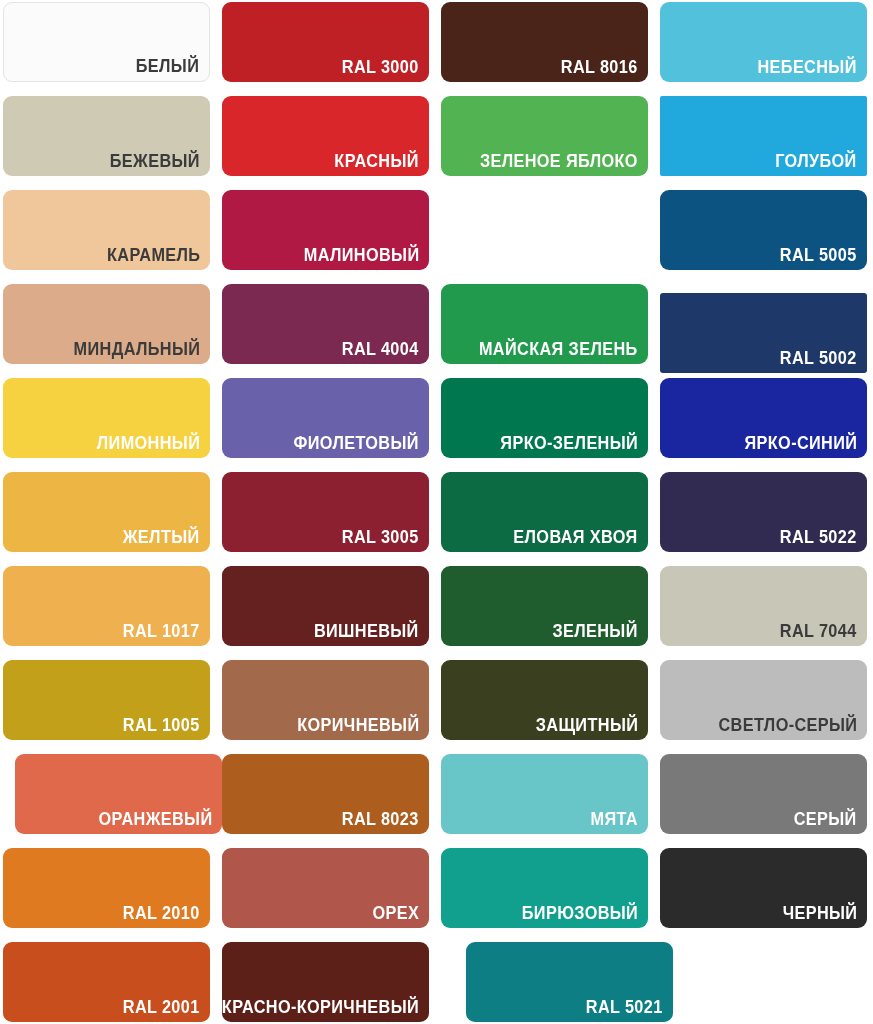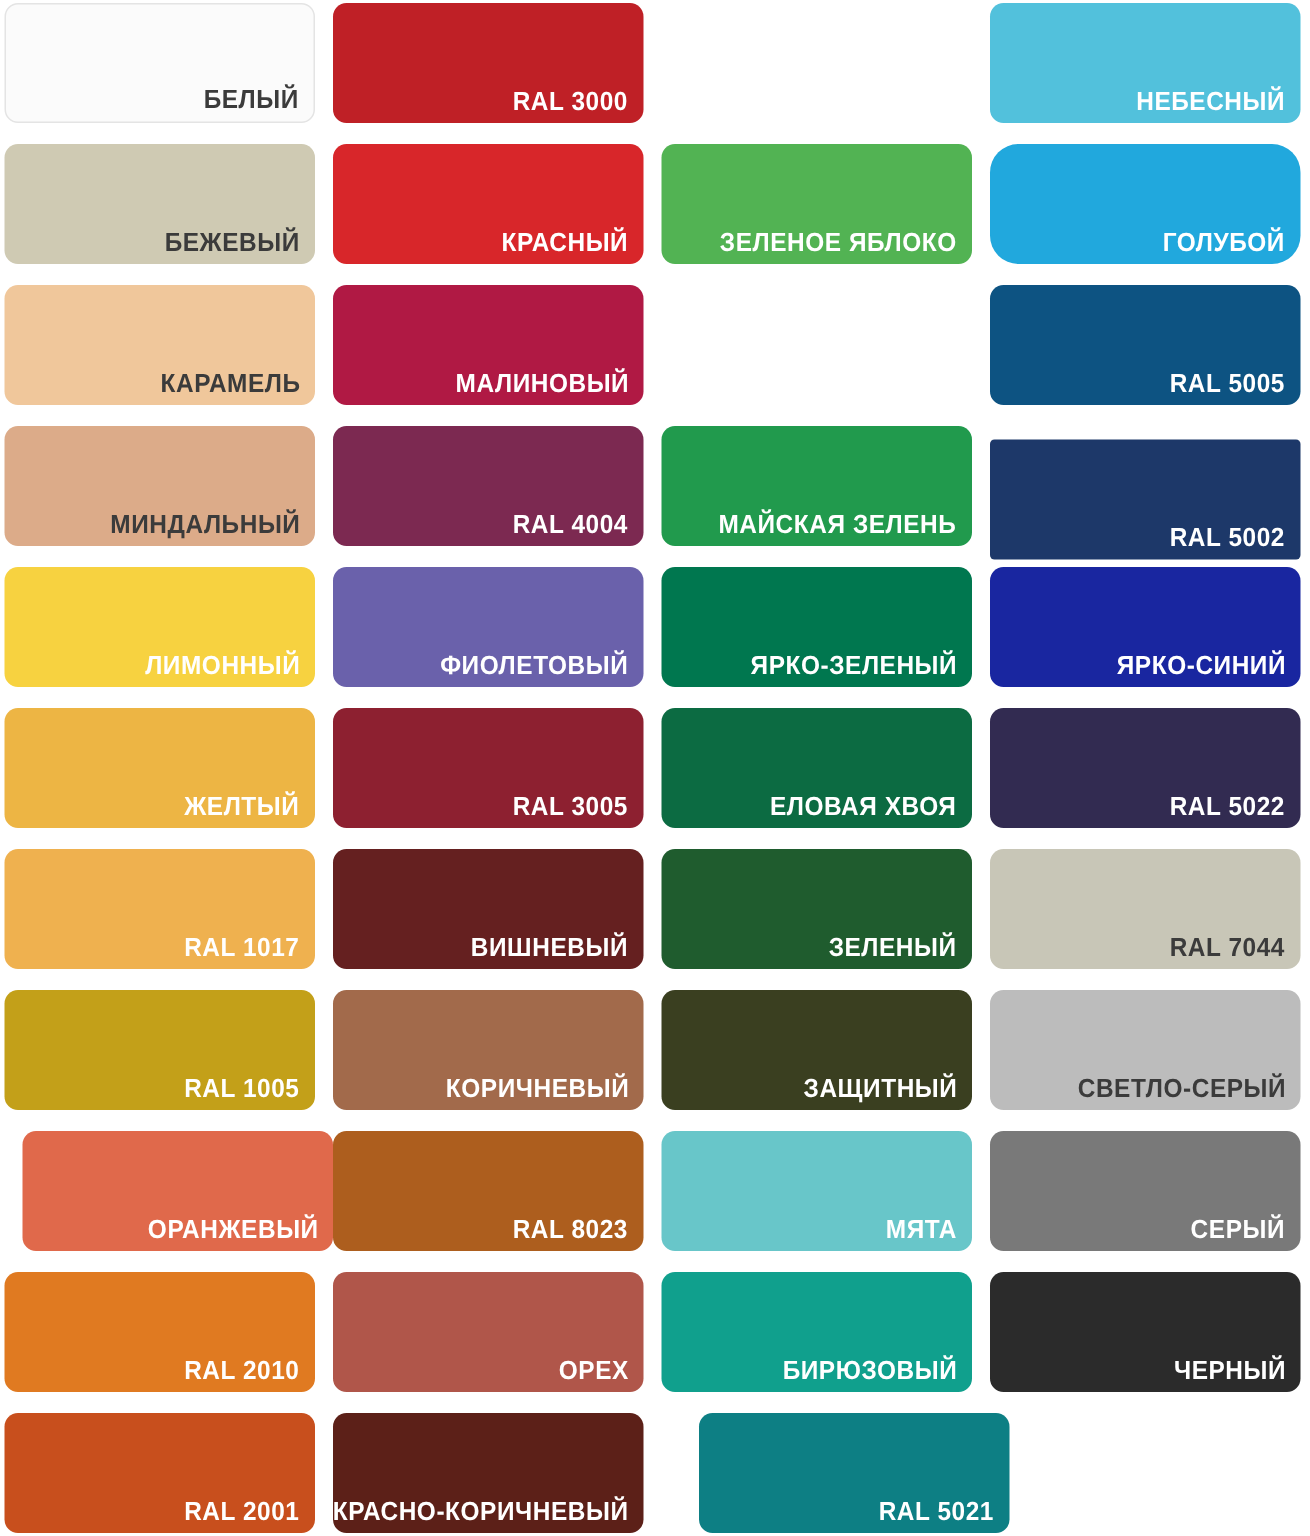--- a/index.html
+++ b/index.html
@@ -108,20 +108,23 @@
     </div>
     <div class="swatch" style="left: 222px; top: 754px; width: 207px; height: 80px; border-radius: 9px; background: rgb(173, 94, 30);">
       <span class="swatch-label label-light">RAL 8023</span>
     </div>
     <div class="swatch" style="left: 222px; top: 848px; width: 207px; height: 80px; border-radius: 9px; background: rgb(176, 86, 74);">
       <span class="swatch-label label-light">ОРЕХ</span>
     </div>
     <div class="swatch" style="left: 222px; top: 942px; width: 207px; height: 80px; border-radius: 9px; background: rgb(92, 32, 24);">
       <span class="swatch-label label-light">КРАСНО-КОРИЧНЕВЫЙ</span>
     </div>
+    <div class="swatch" style="left: 441px; top: 2px; width: 207px; height: 80px; border-radius: 9px; background: rgb(74, 35, 25);">
+      <span class="swatch-label label-light">RAL 8016</span>
+    </div>
     <div class="swatch" style="left: 441px; top: 96px; width: 207px; height: 80px; border-radius: 9px; background: rgb(82, 179, 83);">
       <span class="swatch-label label-light">ЗЕЛЕНОЕ ЯБЛОКО</span>
     </div>
     <div class="swatch" style="left: 441px; top: 284px; width: 207px; height: 80px; border-radius: 9px; background: rgb(33, 154, 77);">
       <span class="swatch-label label-light">МАЙСКАЯ ЗЕЛЕНЬ</span>
     </div>
     <div class="swatch" style="left: 441px; top: 378px; width: 207px; height: 80px; border-radius: 9px; background: rgb(0, 119, 79);">
       <span class="swatch-label label-light">ЯРКО-ЗЕЛЕНЫЙ</span>
     </div>
     <div class="swatch" style="left: 441px; top: 472px; width: 207px; height: 80px; border-radius: 9px; background: rgb(12, 107, 66);">
@@ -138,21 +141,21 @@
     </div>
     <div class="swatch" style="left: 441px; top: 848px; width: 207px; height: 80px; border-radius: 9px; background: rgb(16, 160, 141);">
       <span class="swatch-label label-light">БИРЮЗОВЫЙ</span>
     </div>
     <div class="swatch" style="left: 466px; top: 942px; width: 207px; height: 80px; border-radius: 9px; background: rgb(13, 127, 132);">
       <span class="swatch-label label-light">RAL 5021</span>
     </div>
     <div class="swatch" style="left: 660px; top: 2px; width: 207px; height: 80px; border-radius: 9px; background: rgb(82, 193, 220);">
       <span class="swatch-label label-light">НЕБЕСНЫЙ</span>
     </div>
-    <div class="swatch" style="left: 660px; top: 96px; width: 207px; height: 80px; border-radius: 19px; background: rgb(33, 168, 221);">
+    <div class="swatch" style="left: 660px; top: 96px; width: 207px; height: 80px; border-radius: 2px; background: rgb(33, 168, 221);">
       <span class="swatch-label label-light">ГОЛУБОЙ</span>
     </div>
     <div class="swatch" style="left: 660px; top: 190px; width: 207px; height: 80px; border-radius: 9px; background: rgb(13, 83, 130);">
       <span class="swatch-label label-light">RAL 5005</span>
     </div>
     <div class="swatch" style="left: 660px; top: 293px; width: 207px; height: 80px; border-radius: 3px; background: rgb(29, 56, 105);">
       <span class="swatch-label label-light">RAL 5002</span>
     </div>
     <div class="swatch" style="left: 660px; top: 378px; width: 207px; height: 80px; border-radius: 9px; background: rgb(25, 38, 160);">
       <span class="swatch-label label-light">ЯРКО-СИНИЙ</span>

